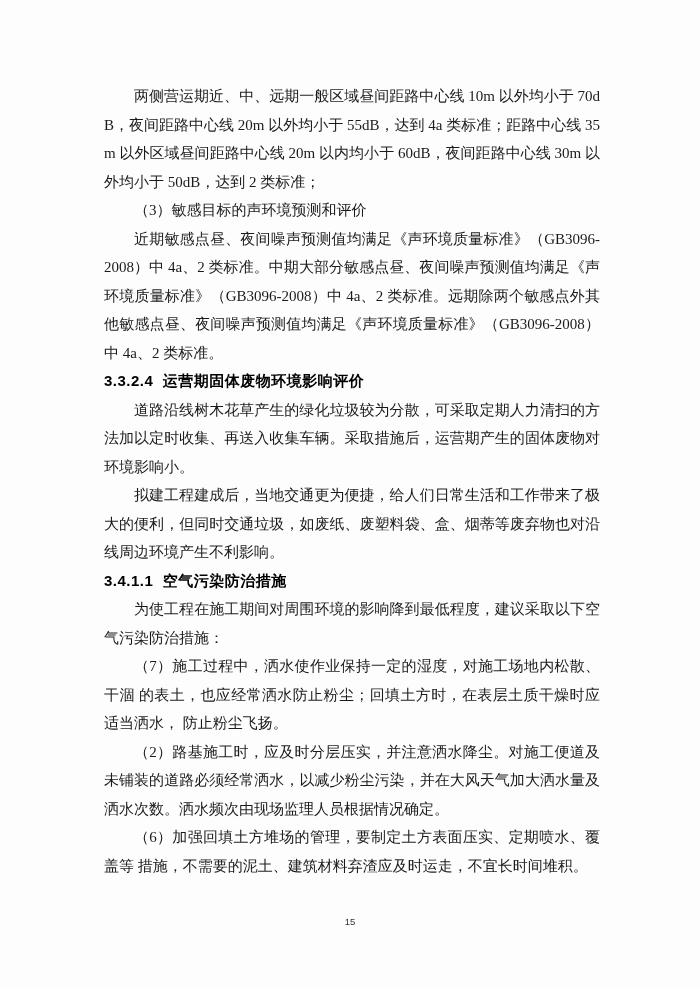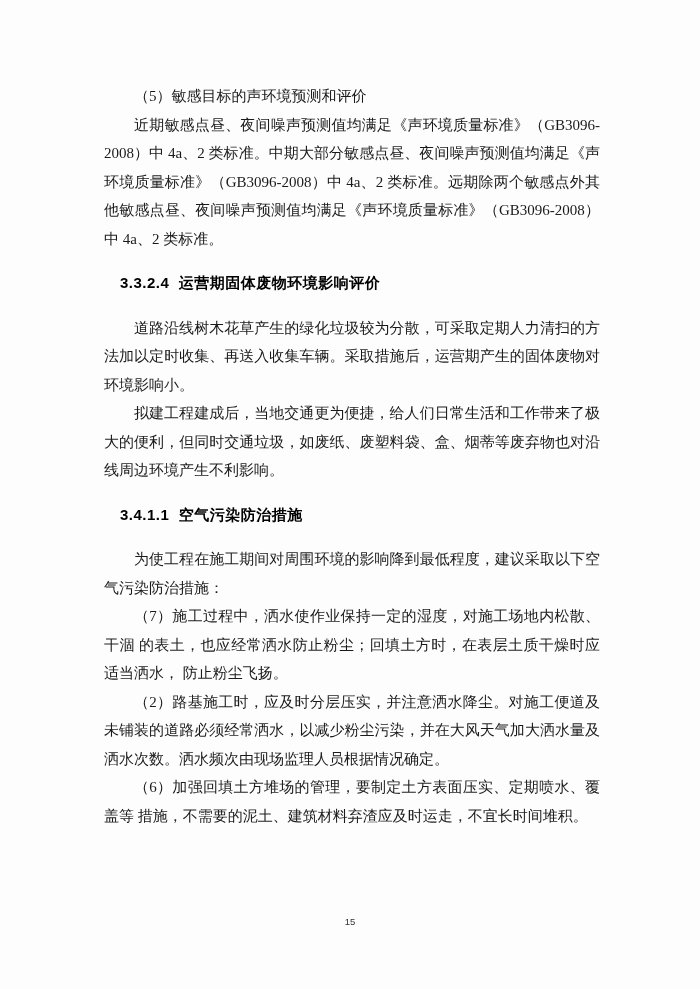--- a/index.html
+++ b/index.html
@@ -22,21 +22,21 @@
     margin: 0;
     font-size: 15px;
     line-height: 28.5px;
     text-align: justify;
     text-justify: inter-ideograph;
     text-indent: 2em;
     white-space: pre-wrap;
     word-break: break-all;
   }
   .heading {
-    margin: 16px;
+    margin: 0;
     font-family: "Liberation Sans", "DejaVu Sans", sans-serif;
     font-weight: bold;
     color: #000;
     font-size: 15px;
     line-height: 28.5px;
     text-indent: 0;
     white-space: pre-wrap;
     letter-spacing: 0.5px;
   }
   .page-number {
@@ -48,22 +48,23 @@
     font-family: Liberation Sans, sans-serif;
     font-size: 9.5px;
     color: #333;
   }
 </style>
 </head>
 <body>
 
 <div class="page">
 
+  <p class="para">两侧营运期近、中、远期一般区域昼间距路中心线 10m 以外均小于 70dB，夜间距路中心线 20m 以外均小于 55dB，达到 4a 类标准；距路中心线 35m 以外区域昼间距路中心线 20m 以内均小于 60dB，夜间距路中心线 30m 以外均小于 50dB，达到 2 类标准；</p>
 
-  <p class="para">（5）敏感目标的声环境预测和评价</p>
+  <p class="para">（3）敏感目标的声环境预测和评价</p>
 
   <p class="para">近期敏感点昼、夜间噪声预测值均满足《声环境质量标准》（GB3096-2008）中 4a、2 类标准。中期大部分敏感点昼、夜间噪声预测值均满足《声环境质量标准》（GB3096-2008）中 4a、2 类标准。远期除两个敏感点外其他敏感点昼、夜间噪声预测值均满足《声环境质量标准》（GB3096-2008）中 4a、2 类标准。</p>
 
   <h3 class="heading">3.3.2.4  运营期固体废物环境影响评价</h3>
 
   <p class="para">道路沿线树木花草产生的绿化垃圾较为分散，可采取定期人力清扫的方法加以定时收集、再送入收集车辆。采取措施后，运营期产生的固体废物对环境影响小。</p>
 
   <p class="para">拟建工程建成后，当地交通更为便捷，给人们日常生活和工作带来了极大的便利，但同时交通垃圾，如废纸、废塑料袋、盒、烟蒂等废弃物也对沿线周边环境产生不利影响。</p>
 
 

